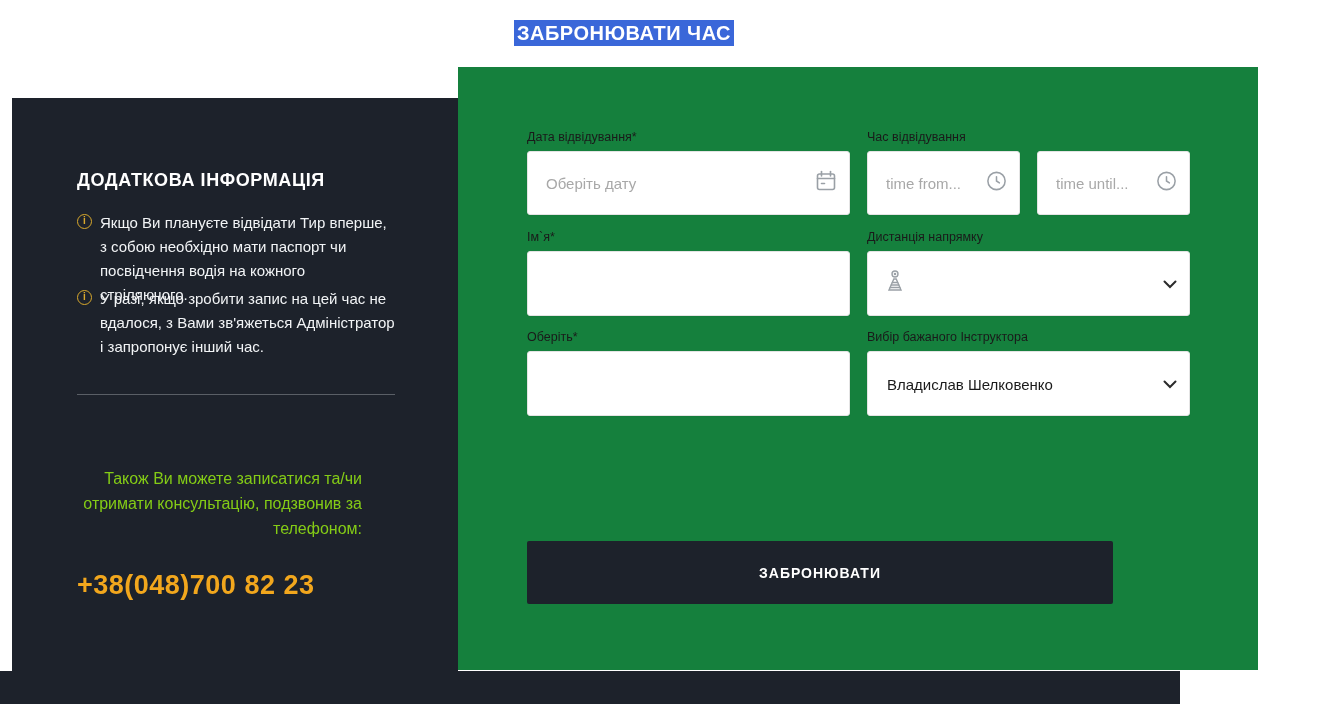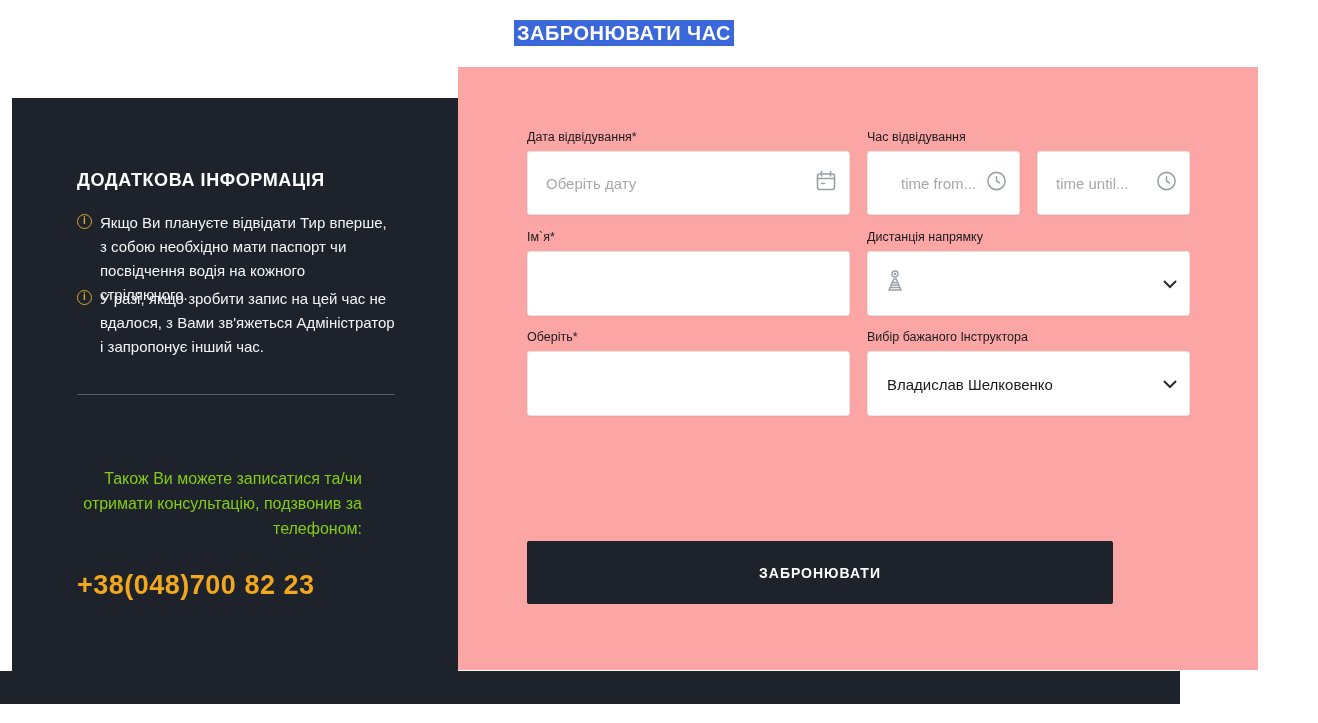--- a/index.html
+++ b/index.html
@@ -28,21 +28,21 @@
   .note-text { display:block; margin-left:23px; }
   .sb-divider { position:absolute; left:65px; top:296px; width:318px;
                 height:1px; background:#5a5f66; }
   .sb-phone-intro { position:absolute; left:65px; top:368px; width:285px;
                     font-size:16px; line-height:25px; color:#84cc16;text-align:right; }
   .sb-phone { position:absolute; left:65px; top:428px; font-size:27px;
               font-weight:bold; letter-spacing:0.5px; color:#f2a71d;margin-top:44px; }
 
   
   .form-panel { position:absolute; left:458px; top:67px; width:800px;
-                height:603px; background:#fca5a5; }
+                height:603px; background:#15803d; }
   .field { position:absolute; }
   .f-label { font-size:12.5px; color:#1a1a1a; margin-bottom:7px; }
   .control { position:relative; background:#ffffff; border:1px solid #e4e4e4;
              border-radius:3px; box-shadow:0 1px 2px rgba(0,0,0,0.04); }
   .control input, .control textarea { width:100%; height:100%; border:none;
              outline:none; background:transparent; padding:0 40px 0 18px;
              font-family:"Liberation Sans", sans-serif; font-size:15px;
              color:#1a1a1a; }
   .control textarea { padding:10px 14px; resize:none; }
   .control input::placeholder, .control textarea::placeholder { color:#a8a8a8; }
@@ -89,21 +89,21 @@
             <line x1="7.5" y1="14.5" x2="10.5" y2="14.5"></line>
           </svg>
         </span>
       </div>
     </div>
 
     <div class="field" style="left:409px; top:63px; width:323px;">
       <div class="f-label">Час відвідування</div>
       <div class="time-row">
         <div class="control time-box">
-          <input type="text" style="padding-right: 28px; text-align: center;" placeholder="time from...">
+          <input type="text" style="padding-right: 28px;" placeholder="time from...">
           <span class="icon-right">
             <svg width="23" height="23" viewBox="0 0 24 24" fill="none" stroke="#9aa0a6" stroke-width="1.6" stroke-linecap="round">
               <circle cx="12" cy="12" r="9"></circle>
               <polyline points="12,7.5 12,12 15,14"></polyline>
             </svg>
           </span>
         </div>
         <div class="control time-box">
           <input type="text" style="padding-right: 36px; border-radius: 31px;" placeholder="time until...">
           <span class="icon-right">

